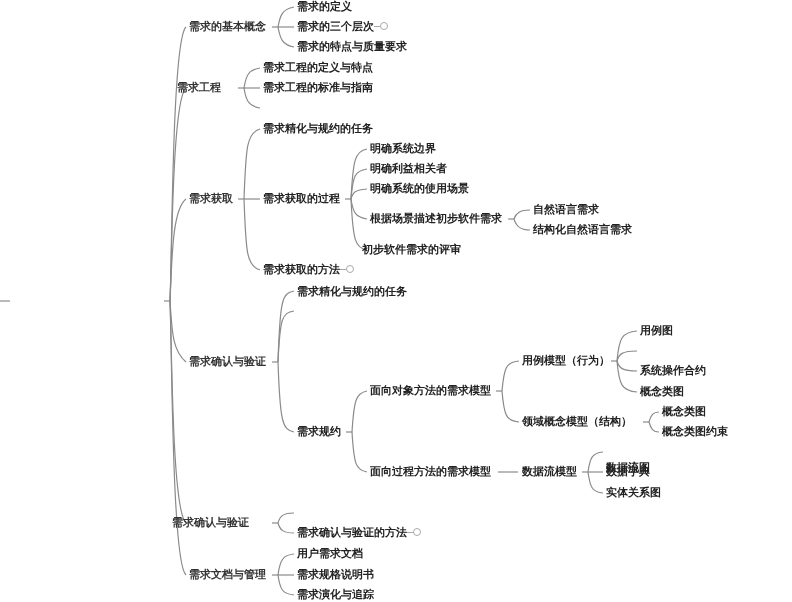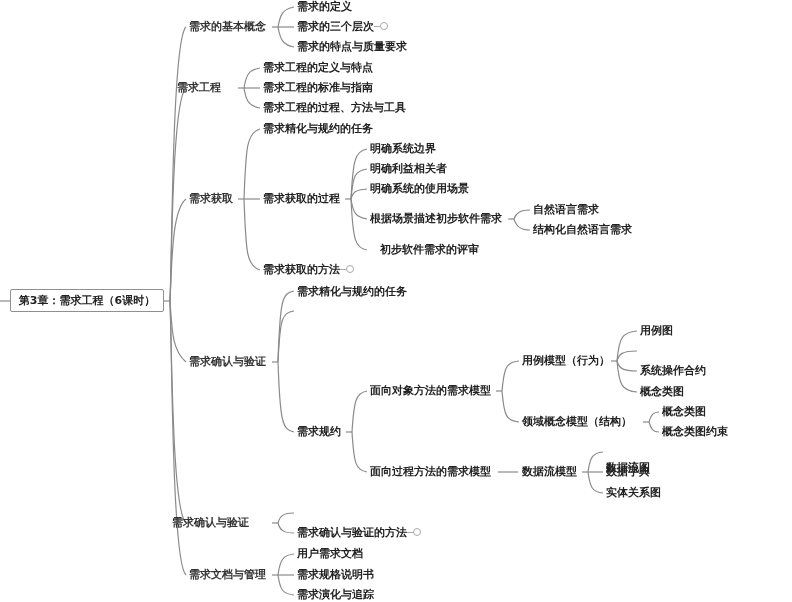--- a/index.html
+++ b/index.html
@@ -93,48 +93,44 @@
     <path d="M272,523 L278,523"></path>
     <path d="M278,523 C280,516 283,513 294,513"></path>
     <path d="M278,523 C280,530 283,533 294,533"></path>
 
     <path d="M272,575 L278,575"></path>
     <path d="M278,575 C280,560 283,555 294,554"></path>
     <path d="M278,575 L294,575"></path>
     <path d="M278,575 C280,590 283,594 294,595"></path>
   </svg>
 
-  <div class="root">
-      <span>第3章：需求工程（6课时）</span>
-    </div>
 
   <div class="node l1" style="left:189px;top:27px">需求的基本概念</div>
   <div class="node l1" style="left:177px;top:88px">需求工程</div>
   <div class="node l1" style="left:189px;top:199px">需求获取</div>
   <div class="node l1" style="left:189px;top:362px">需求确认与验证</div>
   <div class="node l1" style="left:172px;top:523px">需求确认与验证</div>
   <div class="node l1" style="left:189px;top:575px">需求文档与管理</div>
 
   <div class="node" style="left:297px;top:7px">需求的定义</div>
   <div class="node" style="left:297px;top:27px"><span>需求的三个层次</span><span class="collapse"></span></div>
   <div class="node" style="left:297px;top:47px">需求的特点与质量要求</div>
 
   <div class="node" style="left:263px;top:68px">需求工程的定义与特点</div>
   <div class="node" style="left:263px;top:88px">需求工程的标准与指南</div>
-  <div class="node" style="left:263px;top:108px">需求工程的过程、方法与工具</div>
 
   <div class="node" style="left:263px;top:129px">需求精化与规约的任务</div>
   <div class="node" style="left:263px;top:199px">需求获取的过程</div>
   <div class="node" style="left:263px;top:270px"><span>需求获取的方法</span><span class="collapse"></span></div>
 
   <div class="node" style="left:370px;top:149px">明确系统边界</div>
   <div class="node" style="left:370px;top:169px">明确利益相关者</div>
   <div class="node" style="left:370px;top:189px">明确系统的使用场景</div>
   <div class="node" style="left:370px;top:219px">根据场景描述初步软件需求</div>
-  <div class="node" style="left:380px;top:250px">初步软件需求的评审</div>
+  <div class="node" style="left:362px;top:250px">初步软件需求的评审</div>
 
   <div class="node" style="left:533px;top:210px">自然语言需求</div>
   <div class="node" style="left:533px;top:230px">结构化自然语言需求</div>
 
   <div class="node" style="left:297px;top:292px">需求精化与规约的任务</div>
   <div class="node" style="left:297px;top:432px">需求规约</div>
 
   <div class="node" style="left:370px;top:391px">面向对象方法的需求模型</div>
   <div class="node" style="left:370px;top:472px">面向过程方法的需求模型</div>
 

